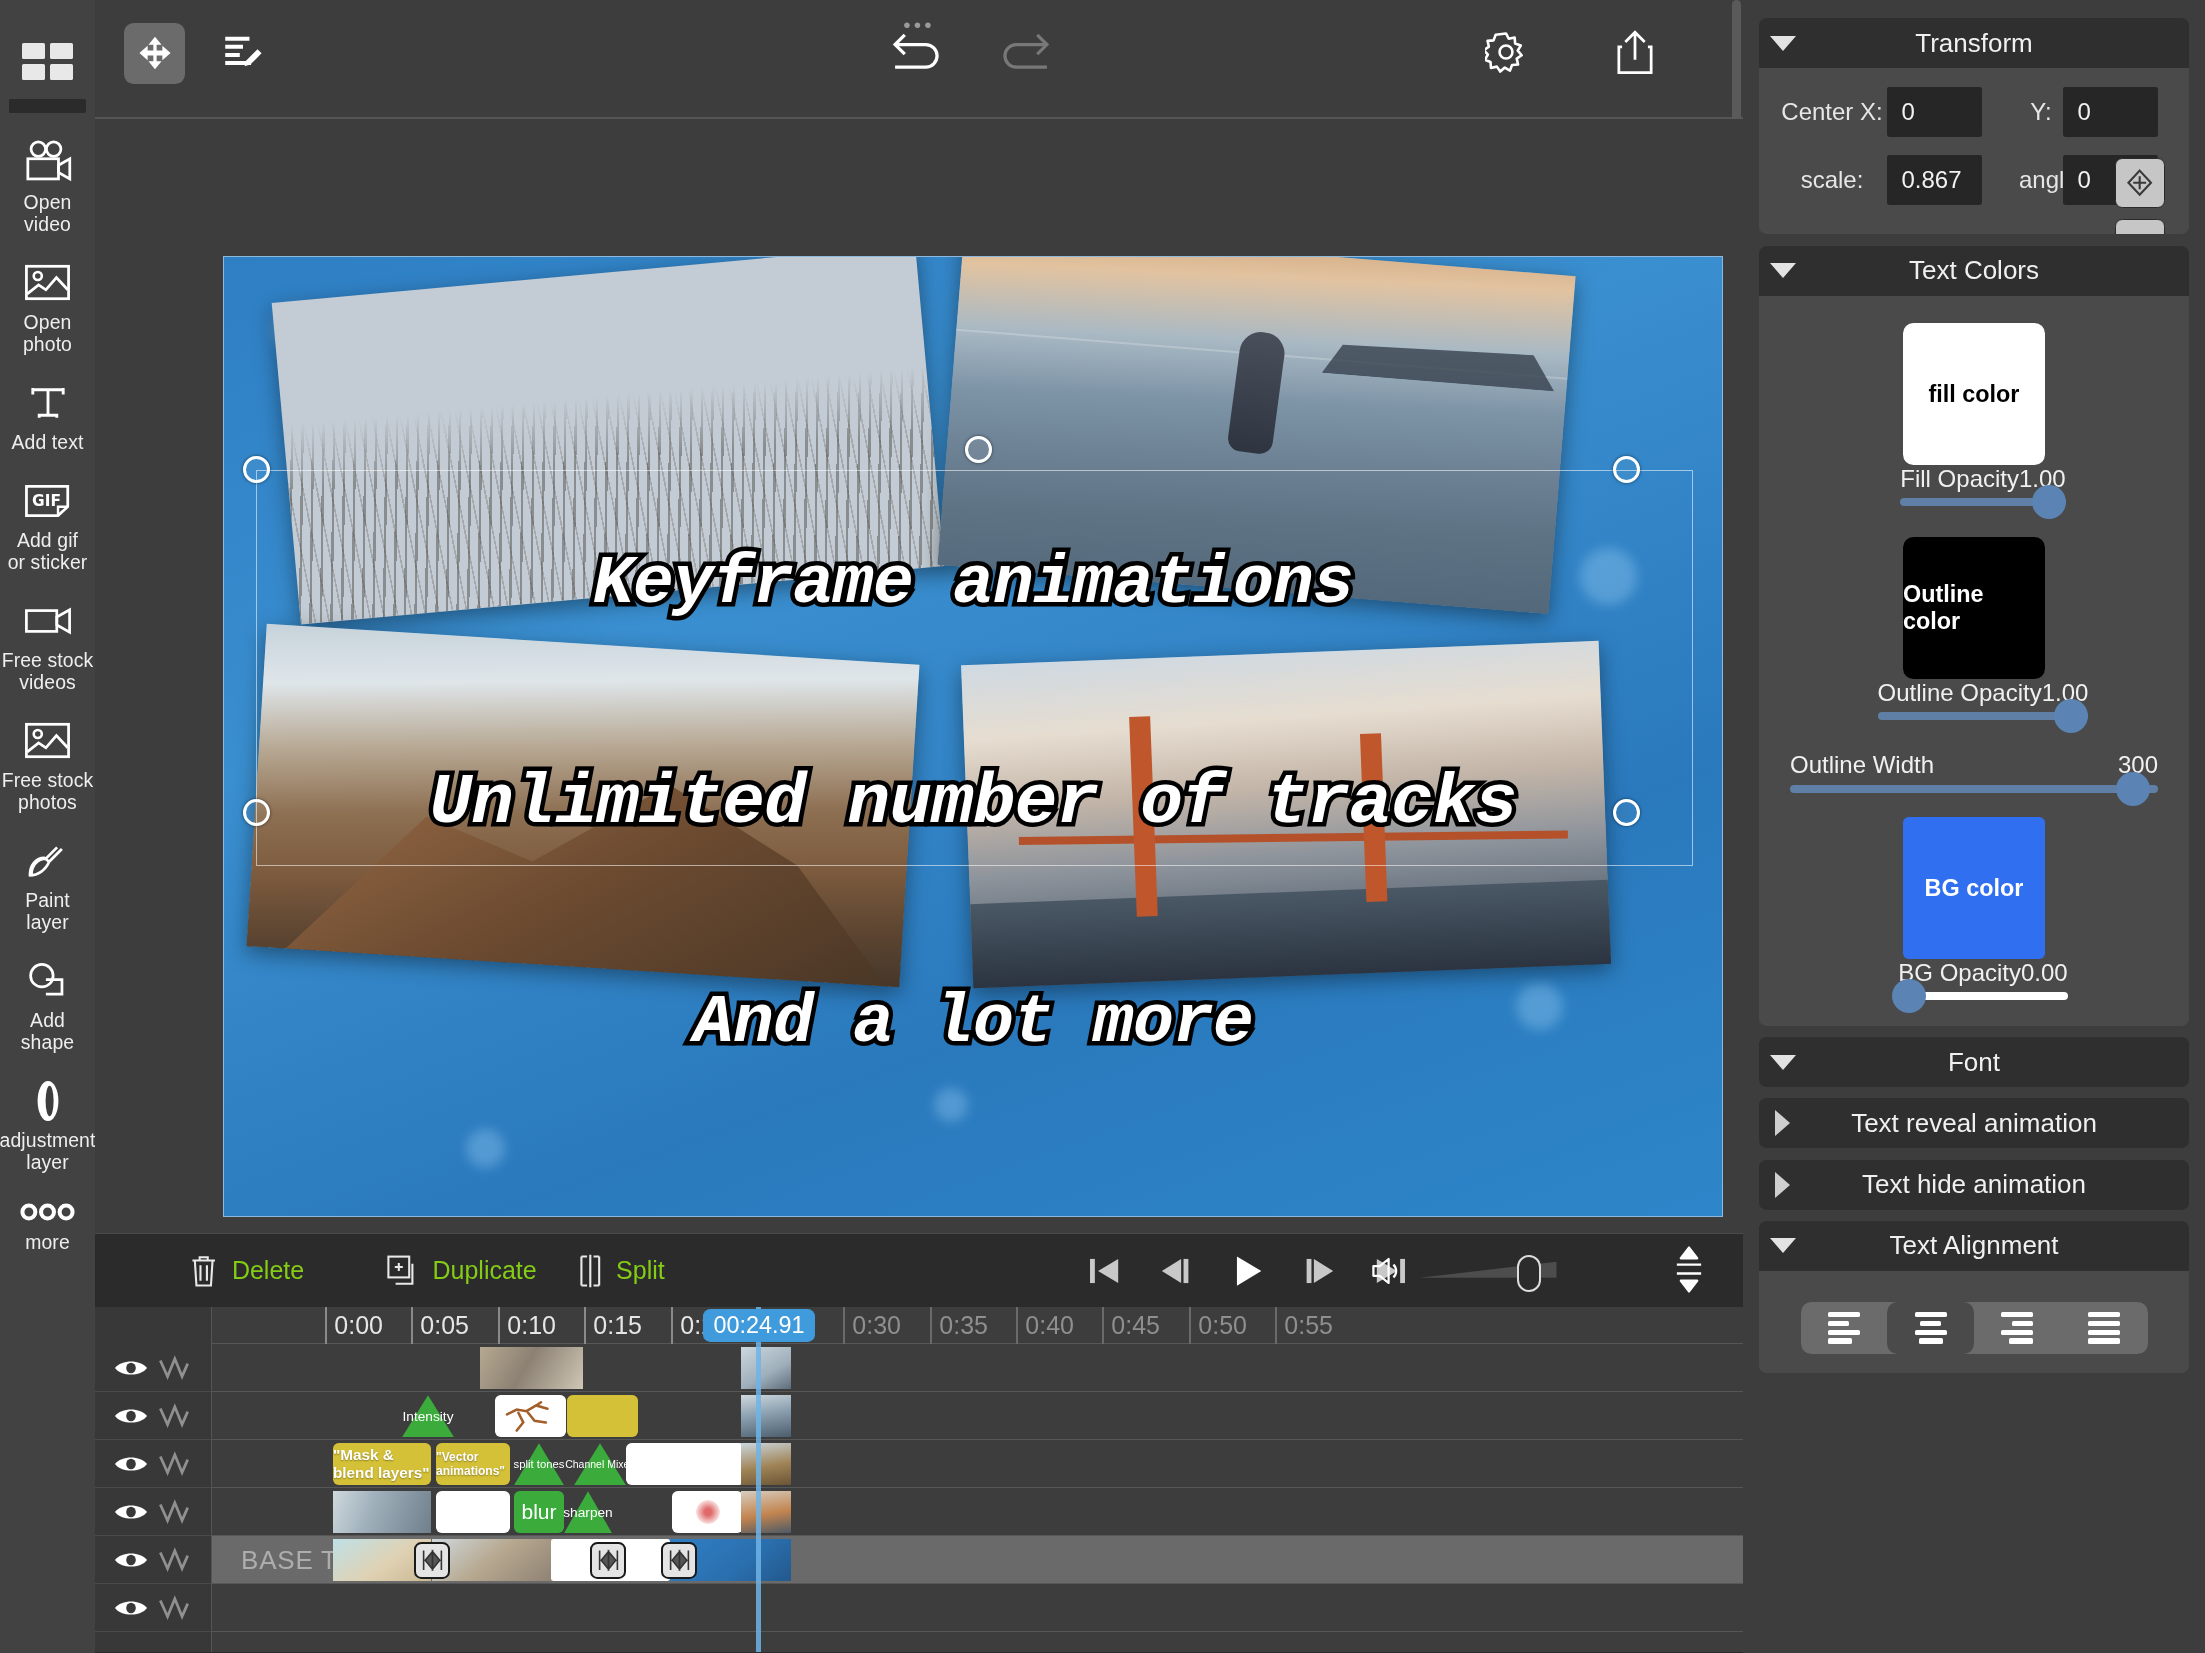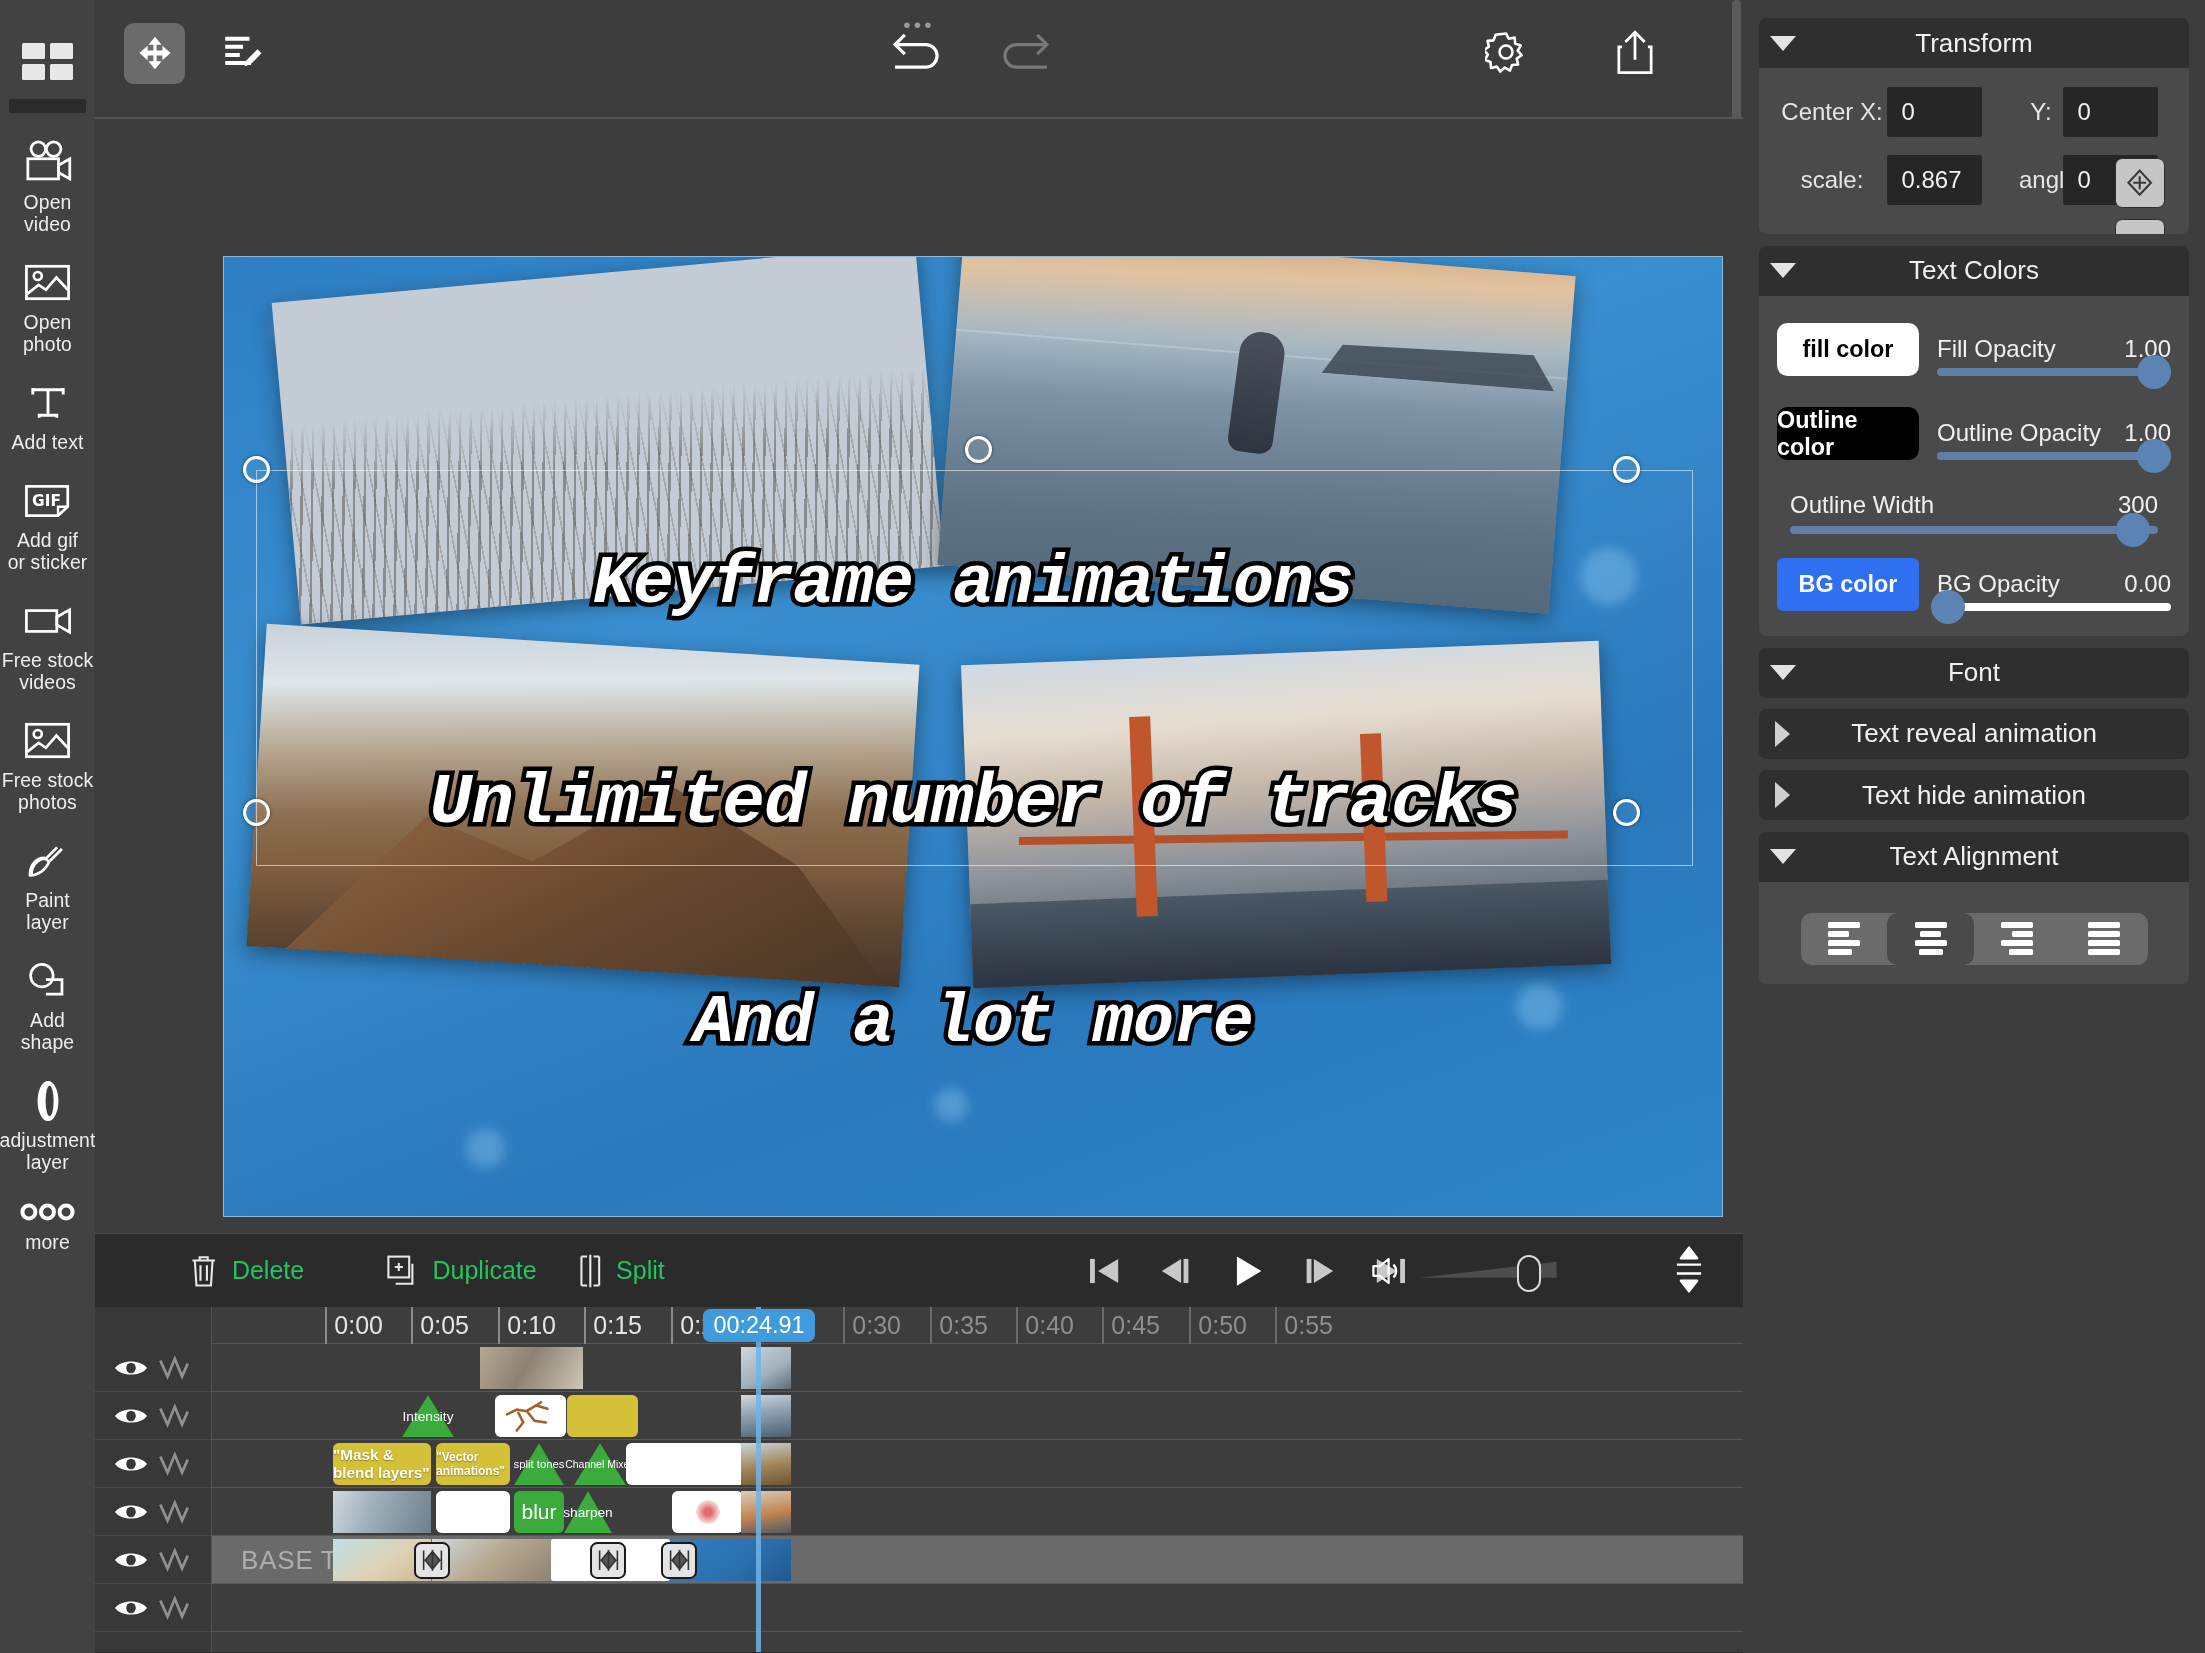--- a/index.html
+++ b/index.html
@@ -94,21 +94,21 @@
   .hnd { position:absolute; width:27.4px; height:27.4px; border-radius:50%;
      border:3.2px solid #fff; background:rgba(255,255,255,.05); box-shadow:0 0 3.2px rgba(0,0,0,.6);}
 
   
   .topScroll { position:absolute; right:1.6px; top:0; width:9.7px; height:1057px; background:#5a5a5a; border-radius:4.8px;}
 
   
   .tl { position:absolute; left:0; top:1233px; width:1648px; height:420px; background:#2b2b2b; }
   .tl-tools { position:relative; height:74px; width:100%; background:#2b2b2b; border-top:1.6px solid #4a4a4a;}
   .tlt { position:absolute; top:50%; transform:translateY(-50%); display:flex; align-items:center; gap:14.5px; cursor:pointer;}
-  .tlt span { color:#22c55e; font-size:25px;}
+  .tlt span { color:#84cc16; font-size:25px;}
   .transp { position:absolute; top:50%; transform:translateY(-50%); display:flex; align-items:center; gap:34px;}
   .transp div { cursor:pointer; display:flex; }
   .vol { position:absolute; top:50%; transform:translateY(-50%); display:flex; align-items:center; gap:14.5px;}
   .voltrack { position:relative; width:137px; height:21px; cursor:pointer;}
   .voltrack .wedge { position:absolute; left:0; bottom:3.2px; width:100%; height:16px; background:#4d4d4d;
      clip-path:polygon(0 100%,100% 0,100% 100%);}
   .volknob { position:absolute; left:97px; top:-4.8px; width:24px; height:37px; border:2.4px solid #dcdcdc; border-radius:12px; background:#2b2b2b;}
 
   .tl-body { position:relative; width:100%; height:345px; background:#3d3d3d; }
   .ruler { position:absolute; left:0; top:0; height:37px; width:100%; background:#3d3d3d; border-bottom:0.8px solid #575757;}
@@ -152,21 +152,21 @@
 
   .xf-row { display:flex; align-items:center; margin-bottom:18px; }
   .xf-lbl { color:#e6e6e6; font-size:24px; width:110px;}
   .xf-in { width:95px; height:50px; background:#262626; color:#f2f2f2; font-size:24px;
      display:flex; align-items:center; padding-left:14.5px; border-radius:2.4px; cursor:text;}
   .xf-sp { width:37px; }
   .xf-btns { position:absolute; right:24px; top:90px; display:flex; flex-direction:column; gap:11.3px;}
   .sqbtn { width:50px; height:50px; background:#c6c6c6; border:1.6px solid #2a2a2a; border-radius:7.3px;
      display:flex; align-items:center; justify-content:center; cursor:pointer;}
 
-  .cc-row { display:flex; align-items:flex-end; margin-bottom:31px; }
+  .cc-row { display:flex; align-items:center; margin-bottom:31px;flex-direction:column; }
   .swatch { width:142px; height:53px; border-radius:10.5px; display:flex; align-items:center; justify-content:center;
      font-size:23.4px; font-weight:bold; cursor:pointer; flex:0 0 142px;}
   .sl-wrap { flex:1; margin-left:18px; }
   .sl-top { display:flex; justify-content:space-between; align-items:baseline; margin-bottom:4.8px;}
   .sl-top span { color:#f0f0f0; font-size:24px;}
   .sl-rail { position:relative; height:8px; background:#5f7fa6; border-radius:4px; cursor:pointer;}
   .sl-rail.empty { background:#fff;}
   .sl-knob { position:absolute; top:-13px; width:34px; height:34px; border-radius:50%; background:#5b84b4;}
   .ow-wrap { margin-bottom:24px;}
   .ow-top { display:flex; justify-content:space-between; padding:0 13px 6.5px;}

